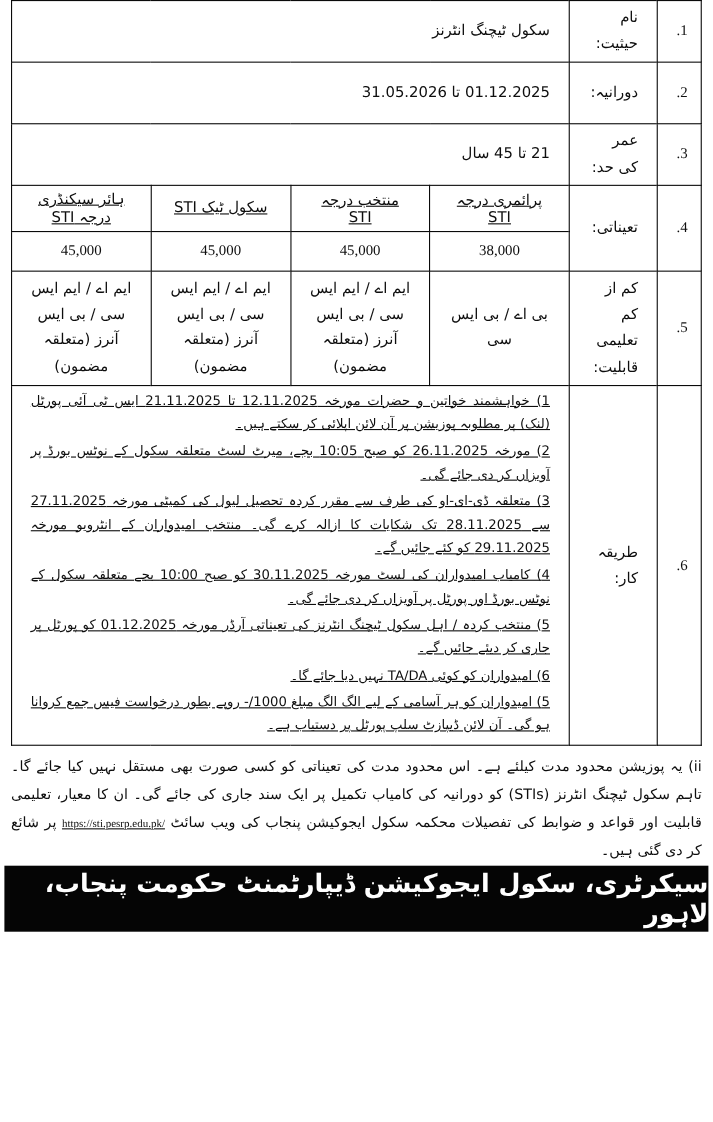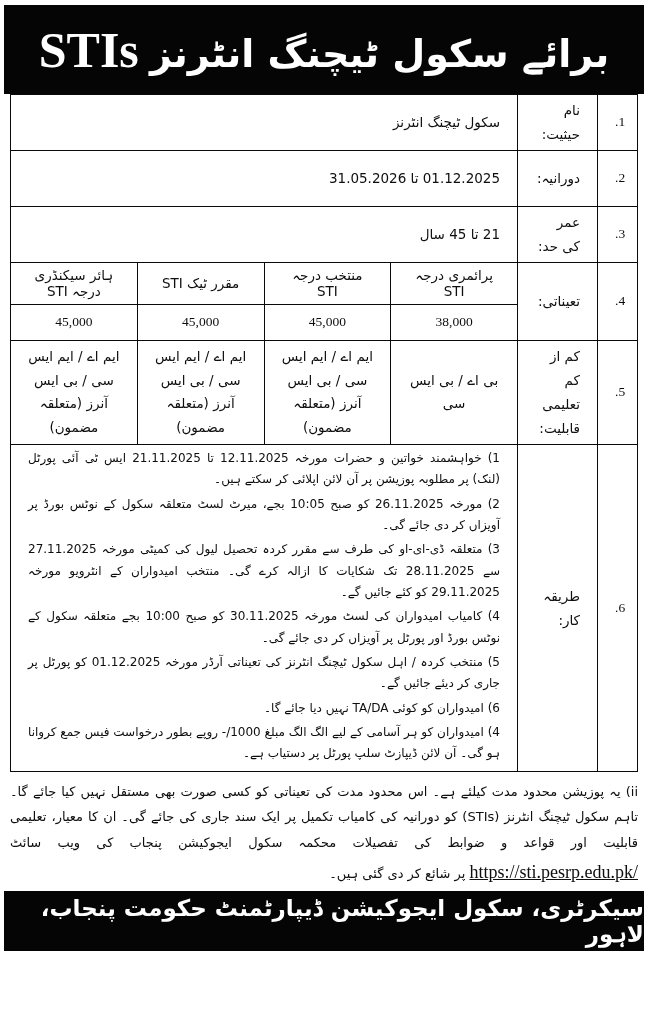--- a/index.html
+++ b/index.html
@@ -41,47 +41,47 @@
   }
   td.no {
     width: 40px; direction: ltr; text-align: center;
     font-family: "Liberation Serif", serif; font-size: 15px;
   }
   td.lbl { width: 80px; text-align: right; font-size: 13px; line-height: 1.8; }
   td.val { text-align: right; font-size: 13.5px; }
   tr.r1 td { height: 46px; }
   tr.r2 td { height: 56px; }
   tr.r3 td { height: 56px; }
-  td.sti-type { text-align: center; font-size: 12.5px; height: 42px; }
+  td.sti-type { text-align: center; font-size: 12.5px; height: 42px; text-decoration: underline; }
   td.amount {
     text-align: center; height: 36px;
     font-family: "Liberation Serif", serif; font-size: 15px;
   }
   td.salary-lbl { vertical-align: top; padding-top: 14px; }
   td.qual {
     text-align: center; font-size: 12px; line-height: 1.75;
     padding: 5px 3px; height: 74px;
   }
-  td.proc { vertical-align: top; padding: 7px 9px 5px 9px; height: 282px; }
+  td.proc { vertical-align: top; padding: 7px 9px 5px 9px; height: 282px; text-decoration: underline; }
   td.proc-top { vertical-align: top; padding-top: 10px; }
   .point {
     direction: rtl; text-align: justify;
     font-size: 12px; line-height: 1.78; margin-bottom: 3px;
   }
 
   
   .notes {
     direction: rtl; text-align: justify;
     margin: 7px 10px 0 10px; font-size: 13px; line-height: 1.95;
   }
   .notes p { margin: 0; }
   .url-link {
     direction: ltr; unicode-bidi: embed; display: inline-block;
     text-decoration: underline; font-family: "Liberation Serif", serif;
-    font-size: 18px;
+    font-size: 10px;
   }
 
   .ipl {
     margin: 3px 10px 2px 10px; font-family: "Liberation Sans", sans-serif;
     font-weight: bold; font-size: 17px; color: #111; text-align: left;
   }
 
   
   .bottom-banner {
     margin: 1px 4px 0 4px; height: 60px; background: #050505;
@@ -89,26 +89,20 @@
   }
   .bottom-banner .footer-text {
     color: #fff; font-size: 23px; font-weight: bold; direction: rtl;
   }
 </style>
 </head>
 <body>
 
 <div class="page">
 
-  <div class="top-banner">
-    <span dir="rtl">
-      <span class="title-urdu">برائے سکول ٹیچنگ انٹرنز</span>
-      <span class="title-latin">STIs</span>
-    </span>
-  </div>
 
 
   <table class="ad-table">
     <tbody>
         <tr class="r1">
       <td class="no">.1</td>
       <td class="lbl">نام حیثیت:</td>
       <td class="val" colspan="4">سکول ٹیچنگ انٹرنز</td>
     </tr>
     <tr class="r2">
@@ -120,21 +114,21 @@
       <td class="no">.3</td>
       <td class="lbl">عمر کی حد:</td>
       <td class="val" colspan="4">21 تا 45 سال</td>
     </tr>
 
     <tr>
       <td class="no" rowspan="2">.4</td>
       <td class="lbl salary-lbl" rowspan="2">تعیناتی:</td>
       <td class="sti-type">پرائمری درجہ STI</td>
       <td class="sti-type">منتخب درجہ STI</td>
-      <td class="sti-type">مقرر ٹیک STI</td>
+      <td class="sti-type">سکول ٹیک STI</td>
       <td class="sti-type">ہائر سیکنڈری درجہ STI</td>
     </tr>
     <tr>
       <td class="amount">38,000</td>
       <td class="amount">45,000</td>
       <td class="amount">45,000</td>
       <td class="amount">45,000</td>
     </tr>
 
     <tr>
@@ -149,21 +143,21 @@
     <tr>
       <td class="no proc-top">.6</td>
       <td class="lbl proc-top">طریقہ کار:</td>
       <td class="proc" colspan="4">
         <div class="point">1) خواہشمند خواتین و حضرات مورخہ 12.11.2025 تا 21.11.2025 ایس ٹی آئی پورٹل (لنک) پر مطلوبہ پوزیشن پر آن لائن اپلائی کر سکتے ہیں۔</div>
         <div class="point">2) مورخہ 26.11.2025 کو صبح 10:05 بجے، میرٹ لسٹ متعلقہ سکول کے نوٹس بورڈ پر آویزاں کر دی جائے گی۔</div>
         <div class="point">3) متعلقہ ڈی-ای-او کی طرف سے مقرر کردہ تحصیل لیول کی کمیٹی مورخہ 27.11.2025 سے 28.11.2025 تک شکایات کا ازالہ کرے گی۔ منتخب امیدواران کے انٹرویو مورخہ 29.11.2025 کو کئے جائیں گے۔</div>
         <div class="point">4) کامیاب امیدواران کی لسٹ مورخہ 30.11.2025 کو صبح 10:00 بجے متعلقہ سکول کے نوٹس بورڈ اور پورٹل پر آویزاں کر دی جائے گی۔</div>
         <div class="point">5) منتخب کردہ / اہل سکول ٹیچنگ انٹرنز کی تعیناتی آرڈر مورخہ 01.12.2025 کو پورٹل پر جاری کر دیئے جائیں گے۔</div>
         <div class="point">6) امیدواران کو کوئی TA/DA نہیں دیا جائے گا۔</div>
-        <div class="point">4) امیدواران کو ہر آسامی کے لیے الگ الگ مبلغ ‎-/1000‎ روپے بطور درخواست فیس جمع کروانا ہو گی۔ آن لائن ڈیپازٹ سلپ پورٹل پر دستیاب ہے۔</div>
+        <div class="point">5) امیدواران کو ہر آسامی کے لیے الگ الگ مبلغ ‎-/1000‎ روپے بطور درخواست فیس جمع کروانا ہو گی۔ آن لائن ڈیپازٹ سلپ پورٹل پر دستیاب ہے۔</div>
       </td>
     </tr>
   </tbody>
     </table>
 
   <div class="notes">
     <p><span>ii) یہ پوزیشن محدود مدت کیلئے ہے۔ اس محدود مدت کی تعیناتی کو کسی صورت بھی مستقل نہیں کیا جائے گا۔ تاہم سکول ٹیچنگ انٹرنز (STIs) کو دورانیہ کی کامیاب تکمیل پر ایک سند جاری کی جائے گی۔ ان کا معیار، تعلیمی قابلیت اور قواعد و ضوابط کی تفصیلات محکمہ سکول ایجوکیشن پنجاب کی ویب سائٹ</span>
       <span class="url-link">https://sti.pesrp.edu.pk/</span>
       <span>پر شائع کر دی گئی ہیں۔</span></p>
   </div>

